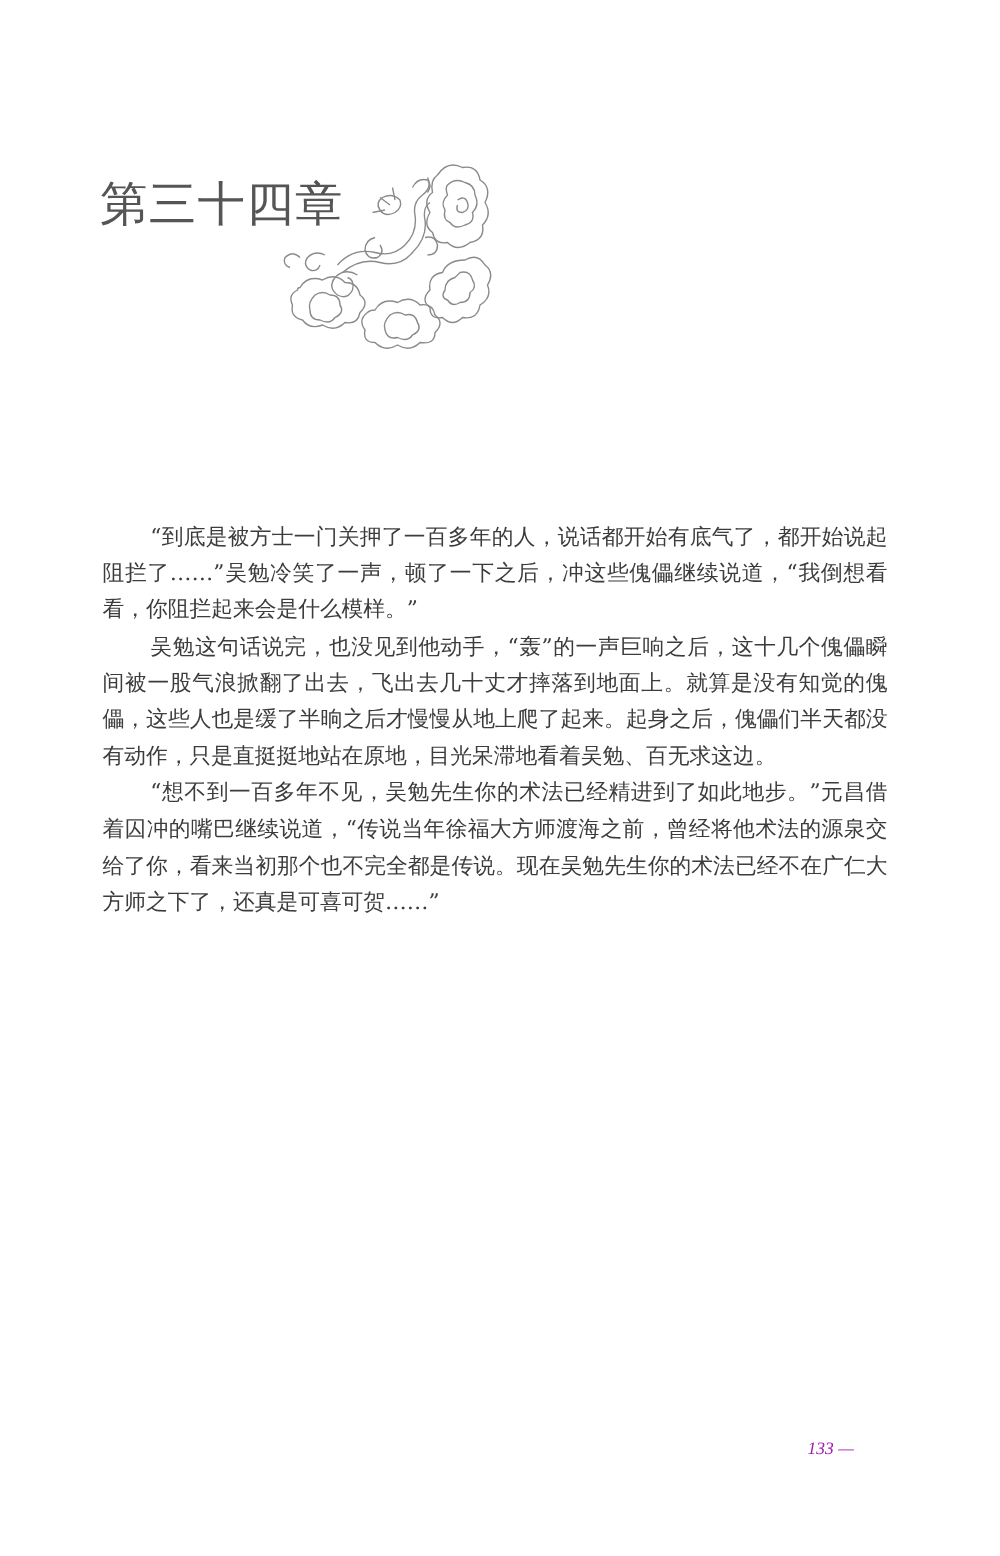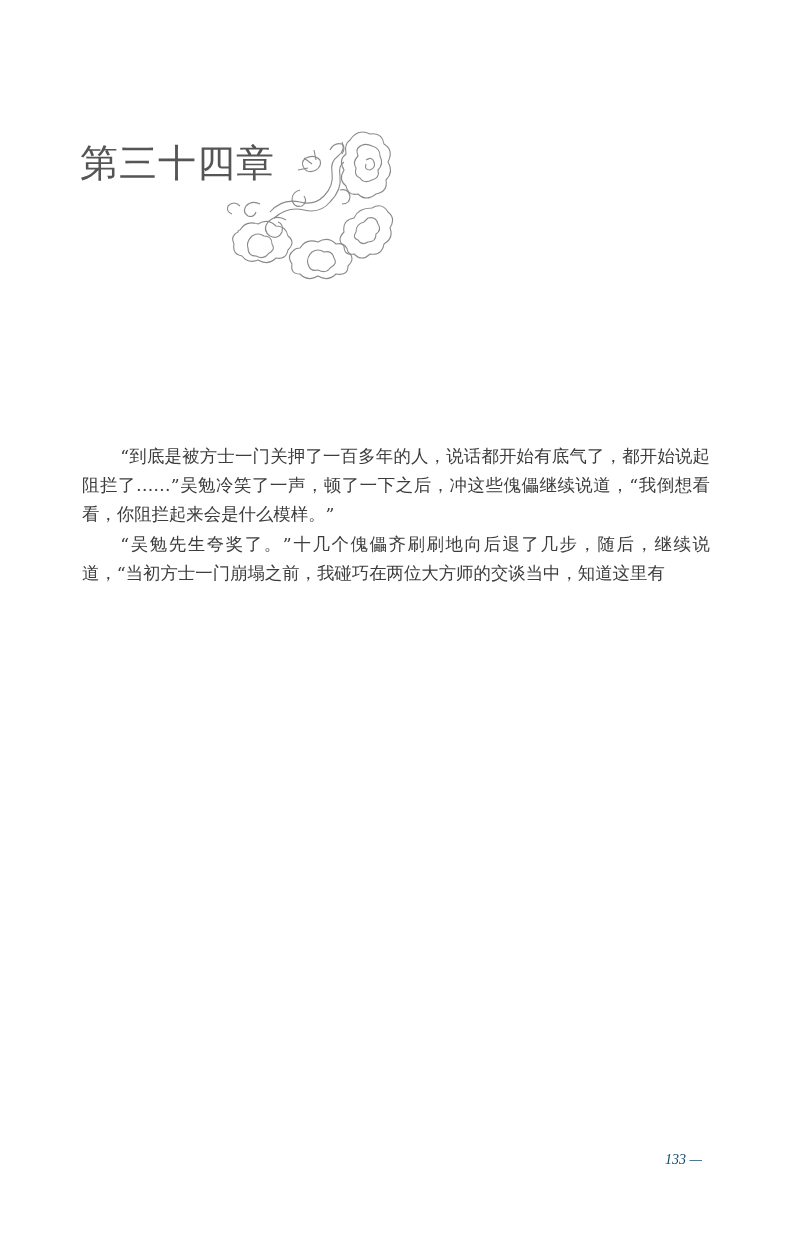--- a/index.html
+++ b/index.html
@@ -43,40 +43,40 @@
     .ornament {
       position: absolute;
       left: 120px;
       top: 0;
       width: 200px;
       height: 160px;
     }
     .body-text {
       position: absolute;
       left: 82px;
-      top: 442px;
+      top: 416px;
       width: 628px;
       font-size: 17.4px;
       line-height: 29.2px;
       color: #3c3c3c;
       text-align: justify;
       text-justify: inter-ideograph;
     }
     .body-text p {
       margin: 0;
       text-indent: 2.2em;
     }
     .page-number {
       position: absolute;
-      left: 665px;
+      left: 646px;
       top: 1152px;
       font-family: "Liberation Serif", "DejaVu Serif", serif;
       font-style: italic;
       font-size: 14px;
-      color: #0c4a6e;
+      color: #a21caf;
       white-space: nowrap;
     }
   </style>
 </head>
 <body>
 
 <div class="page">
 
   <div class="chapter-header">
     <div class="chapter-title">第三十四章</div>
@@ -102,18 +102,19 @@
       <path d="M86 100 q-10 -6 -18 2 q-6 8 2 14 q8 4 12 -4 q2 -8 -4 -10"></path>
       <path d="M60 84 q-8 -4 -14 2 q-4 6 2 10 q6 2 8 -4"></path>
       <path d="M40 86 q-6 -6 -12 0 q-2 6 4 8"></path>
       <path d="M100 70 q-8 2 -8 10 q2 8 10 6 q6 -4 2 -10"></path>
       <path d="M140 70 q8 -2 10 6 q0 8 -8 8"></path>
     </svg>
   </div>
 
   <div class="body-text">
     <p>“到底是被方士一门关押了一百多年的人，说话都开始有底气了，都开始说起阻拦了……”吴勉冷笑了一声，顿了一下之后，冲这些傀儡继续说道，“我倒想看看，你阻拦起来会是什么模样。”</p>
-    <p>“吴勉先生夸奖了。”十几个傀儡齐刷刷地向后退了几步，随后，继续说道，“当初方士一门崩塌之前，我碰巧在两位大方师的交谈当中，知道这里有</p>
+    <p>吴勉这句话说完，也没见到他动手，“轰”的一声巨响之后，这十几个傀儡瞬间被一股气浪掀翻了出去，飞出去几十丈才摔落到地面上。就算是没有知觉的傀儡，这些人也是缓了半晌之后才慢慢从地上爬了起来。起身之后，傀儡们半天都没有动作，只是直挺挺地站在原地，目光呆滞地看着吴勉、百无求这边。</p>
+    <p>“想不到一百多年不见，吴勉先生你的术法已经精进到了如此地步。”元昌借着囚冲的嘴巴继续说道，“传说当年徐福大方师渡海之前，曾经将他术法的源泉交给了你，看来当初那个也不完全都是传说。现在吴勉先生你的术法已经不在广仁大方师之下了，还真是可喜可贺……”</p>
   </div>
 
   <div class="page-number">133 —</div>
 
 </div>
 
 </body></html>

